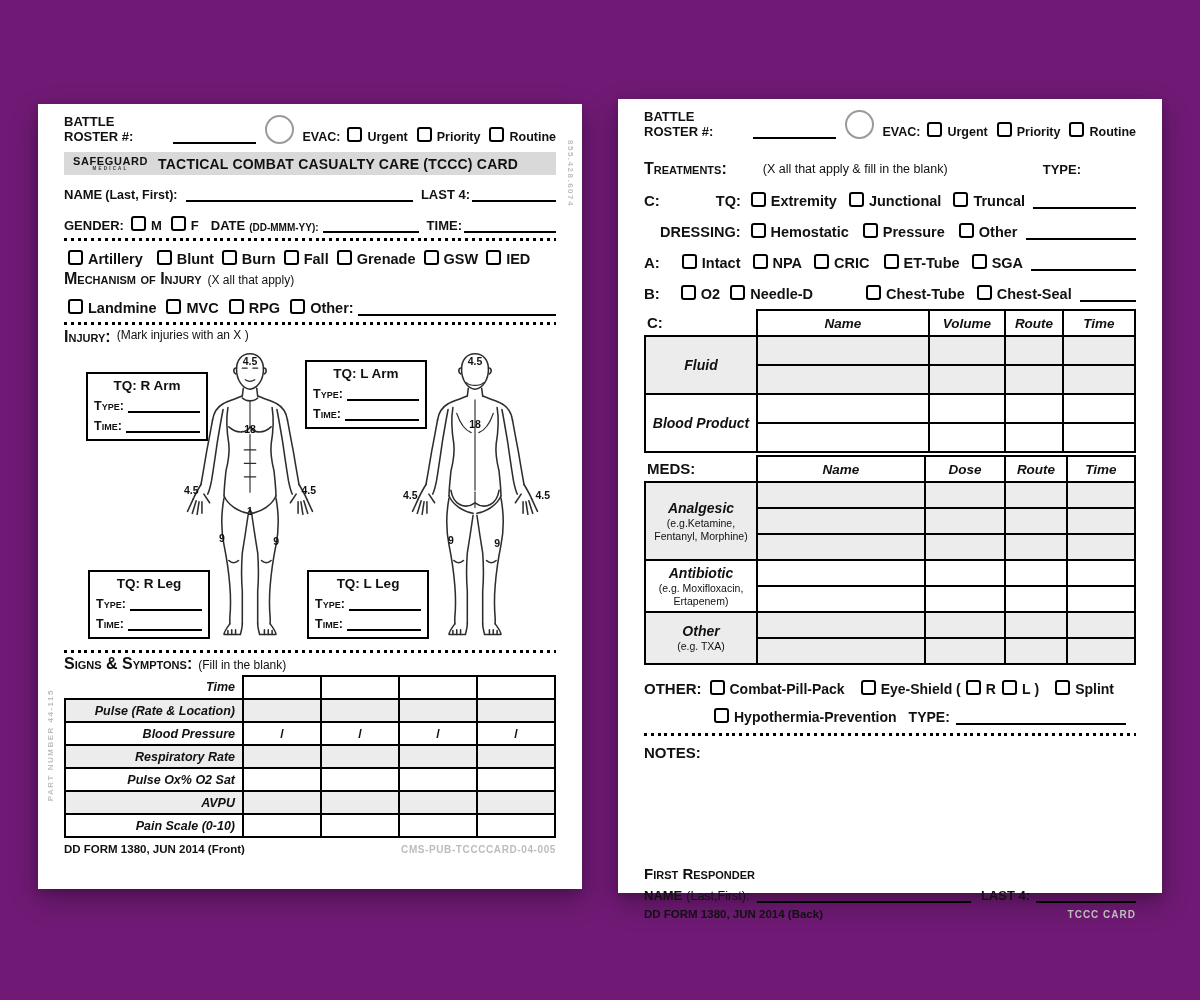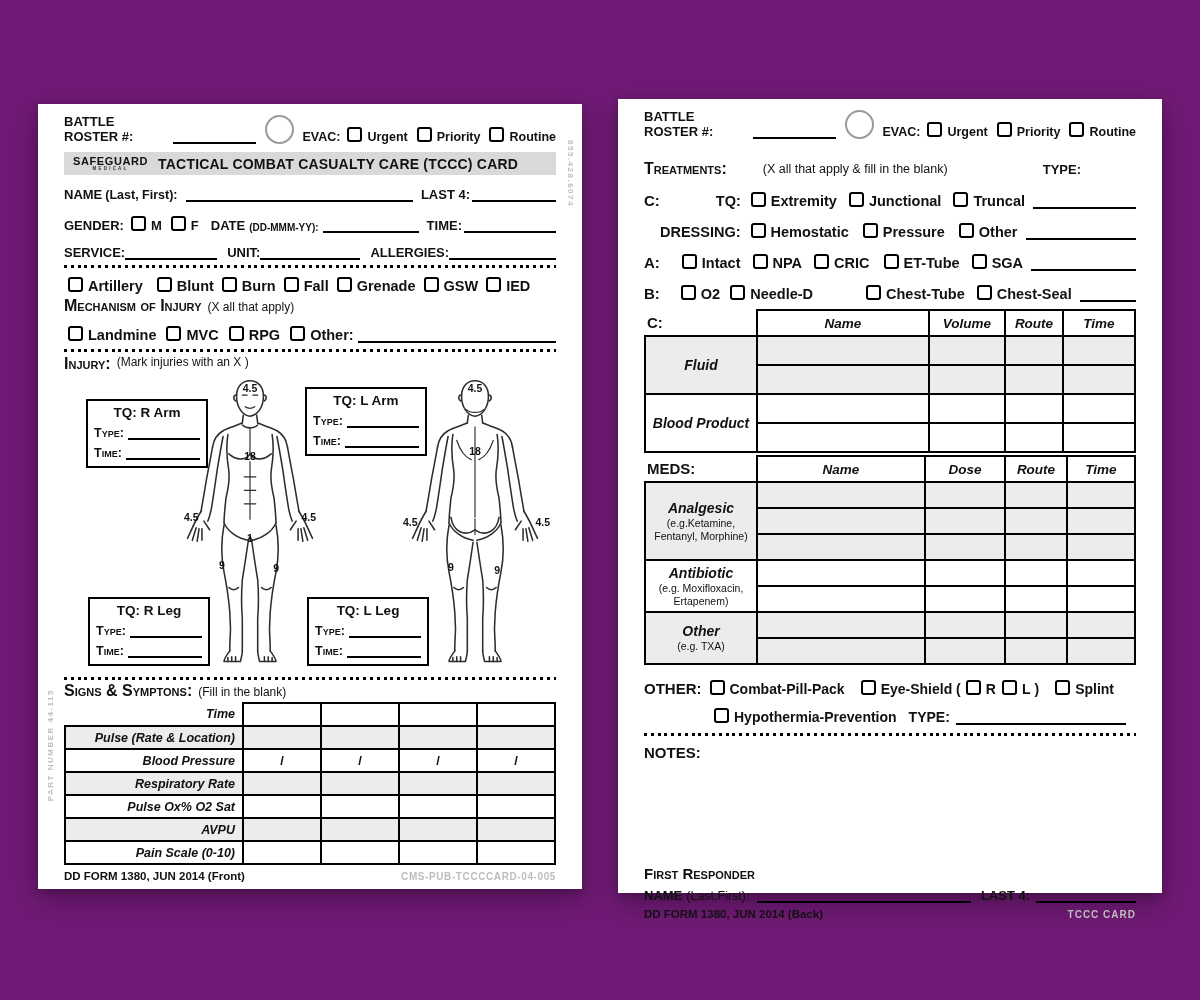--- a/index.html
+++ b/index.html
@@ -118,28 +118,20 @@
             <span class="cb"></span>
             <span class="lab13">F</span>
           </span>
         <span class="lab13" style="margin-left:12px;">DATE</span>
         <span class="mini" style="margin-left:4px;font-size:10px;">(DD-MMM-YY):</span>
         <span class="blank fill" style="margin:0 8px 0 4px;"></span>
         <span class="lab13">TIME:</span>
         <span class="blank" style="width:92px;margin-left:2px;"></span>
       </div>
 
-      <div class="row" style="margin-top:9px;height:18px;">
-        <span class="lab13">SERVICE:</span>
-        <span class="blank" style="width:92px;margin-right:10px;"></span>
-        <span class="lab13">UNIT:</span>
-        <span class="blank" style="width:100px;margin-right:10px;"></span>
-        <span class="lab13">ALLERGIES:</span>
-        <span class="blank fill"></span>
-      </div>
 
       <div class="dots" style="margin-top:5px;"></div>
 
       <div class="row" style="margin-top:6px;height:20px;font-size:14.5px;">
         <span class="opt" style="margin-left:4px;margin-right:14px;">
             <span class="cb"></span>
             <span class="b">Artillery</span>
           </span>
         <span class="opt" style="margin-right:8px;">
             <span class="cb"></span>

